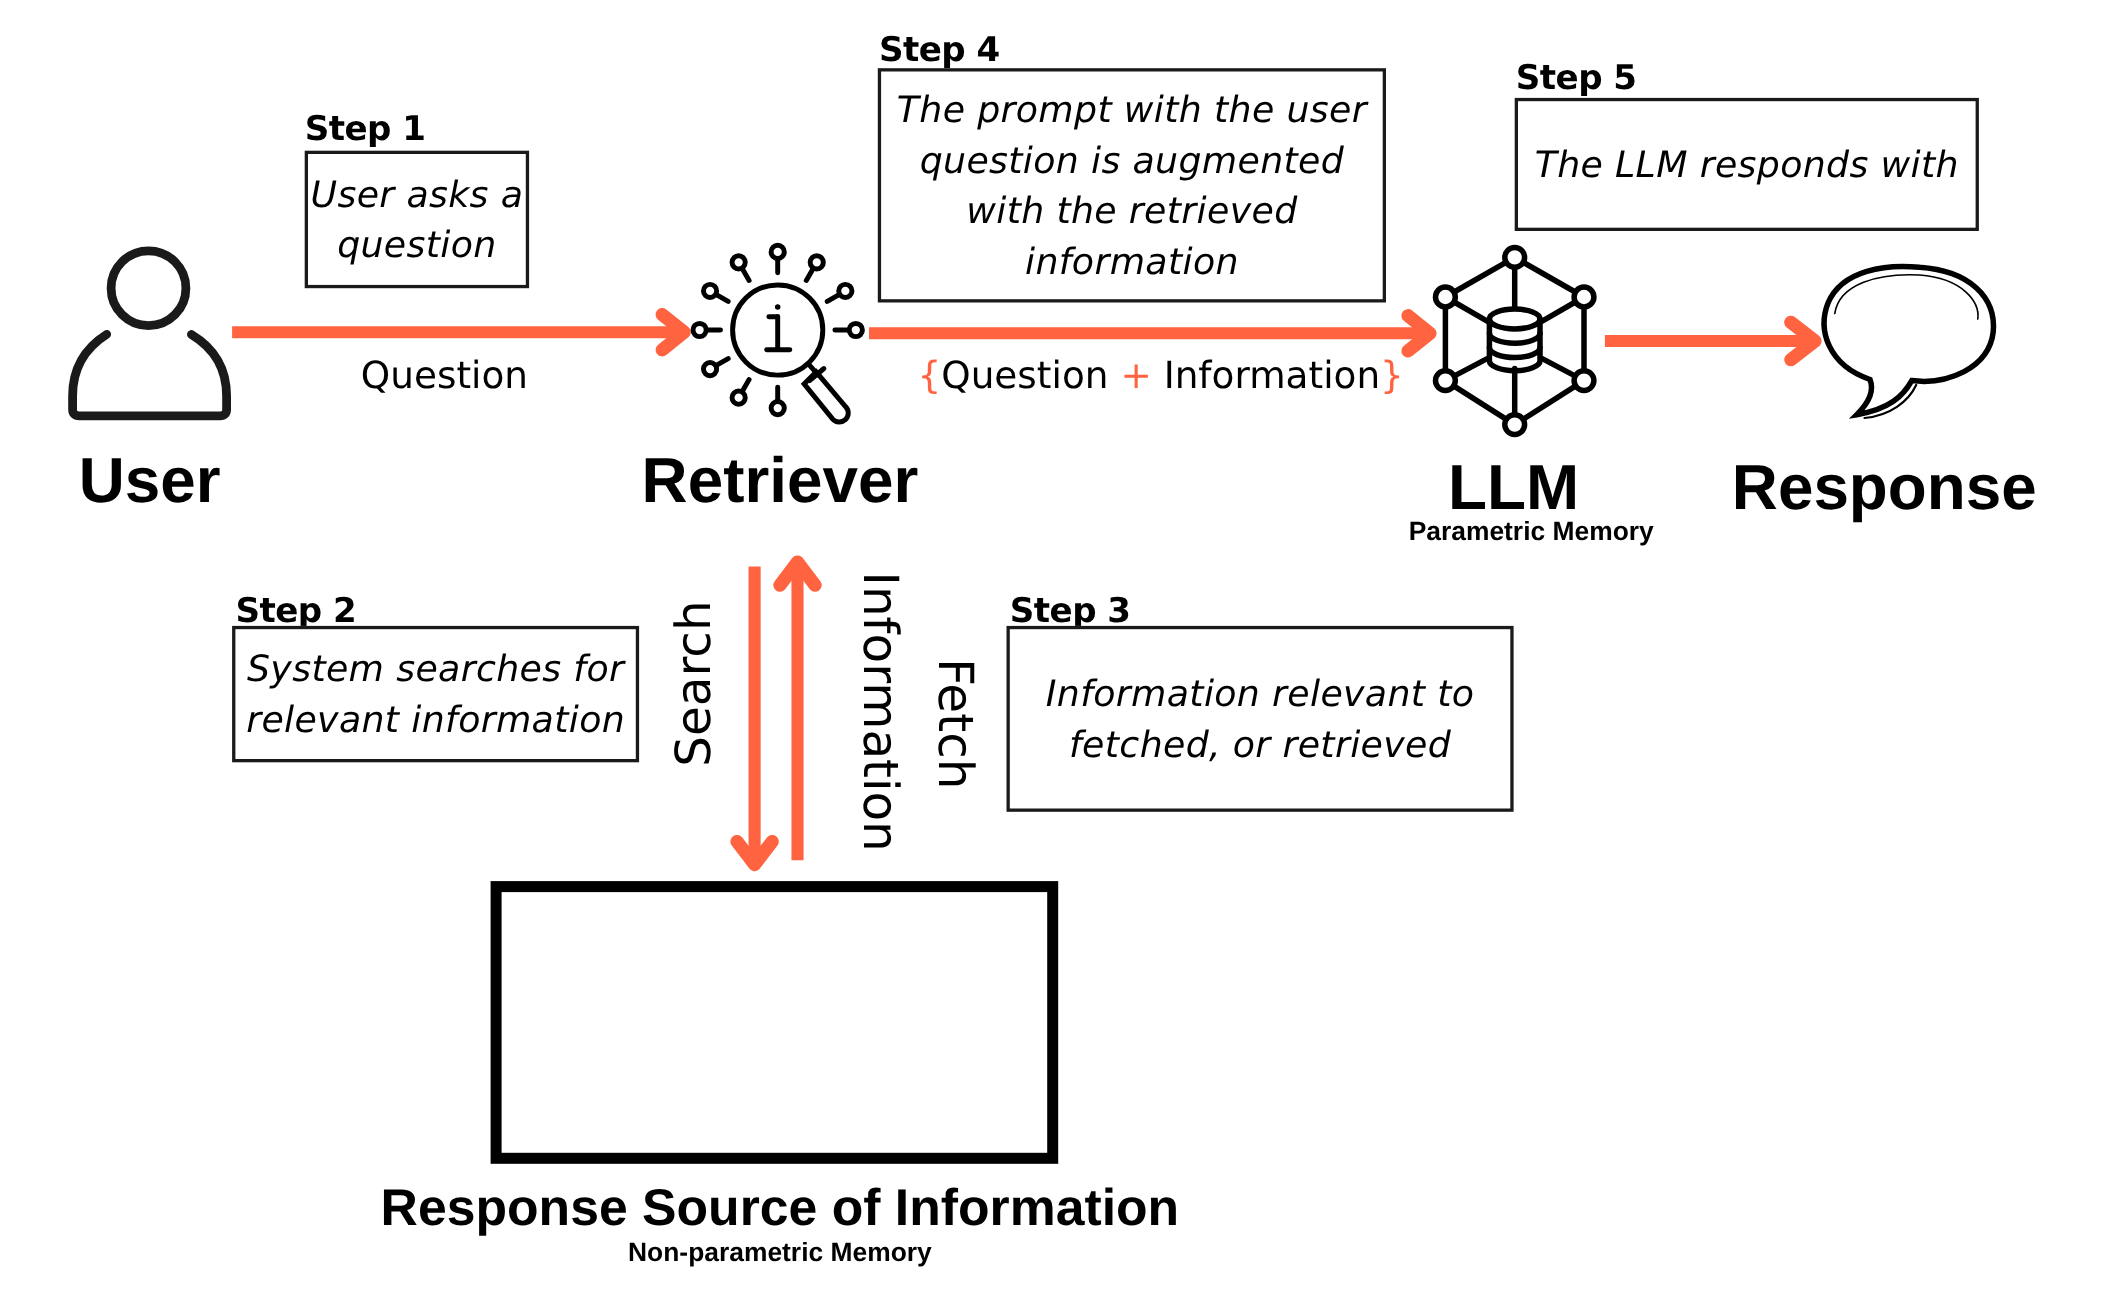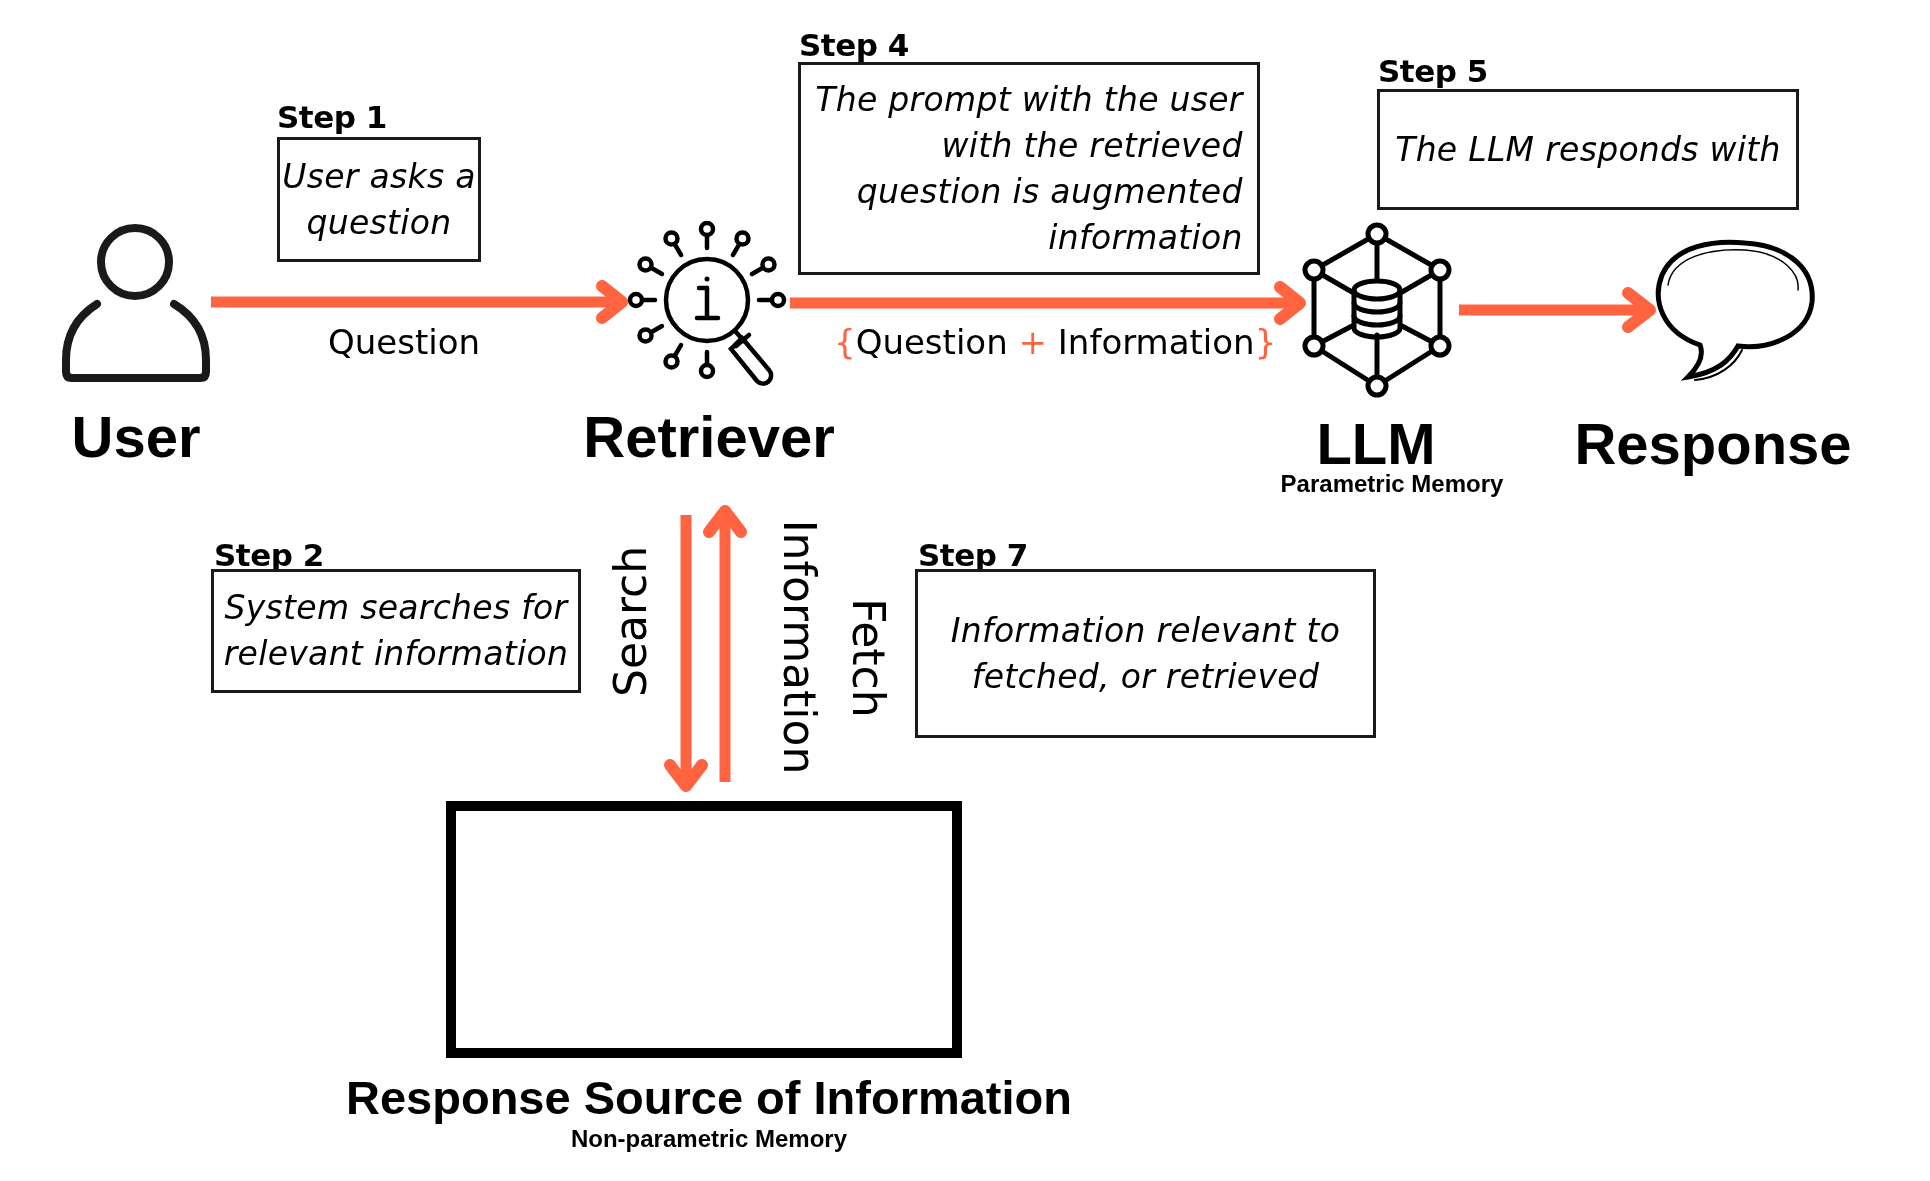--- a/index.html
+++ b/index.html
@@ -158,34 +158,34 @@
 </div>
 
 <div class="step-label" style="left:214px; top:540px;">Step 2</div>
 <div class="step-box" style="left:211px; top:569px; width:370px; height:124px;">
   <div class="step-text">
     <div>System searches for</div>
     <div>relevant information</div>
   </div>
 </div>
 
-<div class="step-label" style="left:918px; top:540px;">Step 7</div>
+<div class="step-label" style="left:918px; top:540px;">Step 3</div>
 <div class="step-box" style="left:915px; top:569px; width:461px; height:169px;">
   <div class="step-text">
     <div>Information relevant to</div>
     <div>fetched, or retrieved</div>
   </div>
 </div>
 
 <div class="step-label" style="left:799px; top:30px;">Step 4</div>
-<div class="step-box" style="left:798px; top:62px; width:462px; height:213px;text-align:right;">
+<div class="step-box" style="left:798px; top:62px; width:462px; height:213px;">
   <div class="step-text">
     <div>The prompt with the user</div>
+    <div>question is augmented</div>
     <div>with the retrieved</div>
-    <div>question is augmented</div>
     <div>information</div>
   </div>
 </div>
 
 <div class="step-label" style="left:1378px; top:56px;">Step 5</div>
 <div class="step-box" style="left:1377px; top:89px; width:422px; height:121px;">
   <div class="step-text">
     <div>The LLM responds with</div>
   </div>
 </div>

